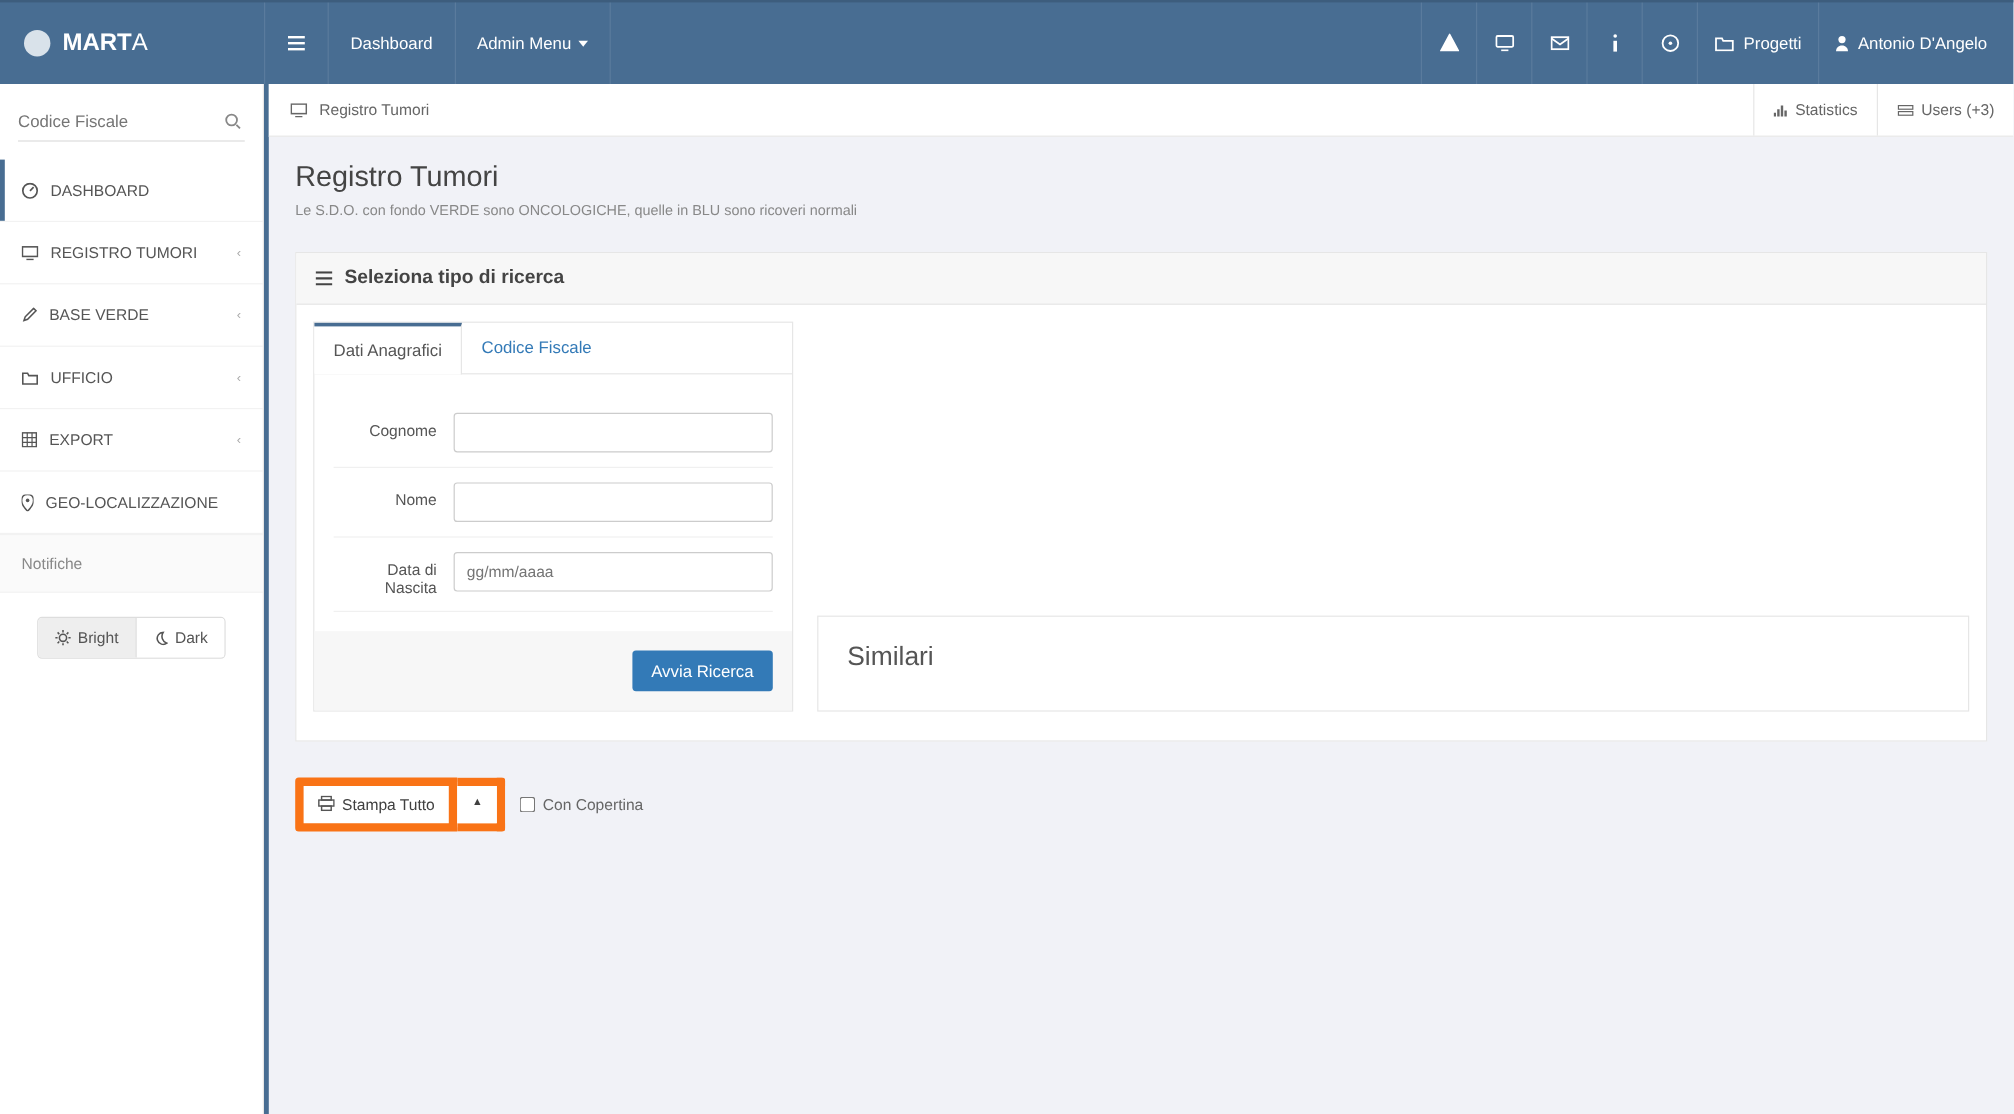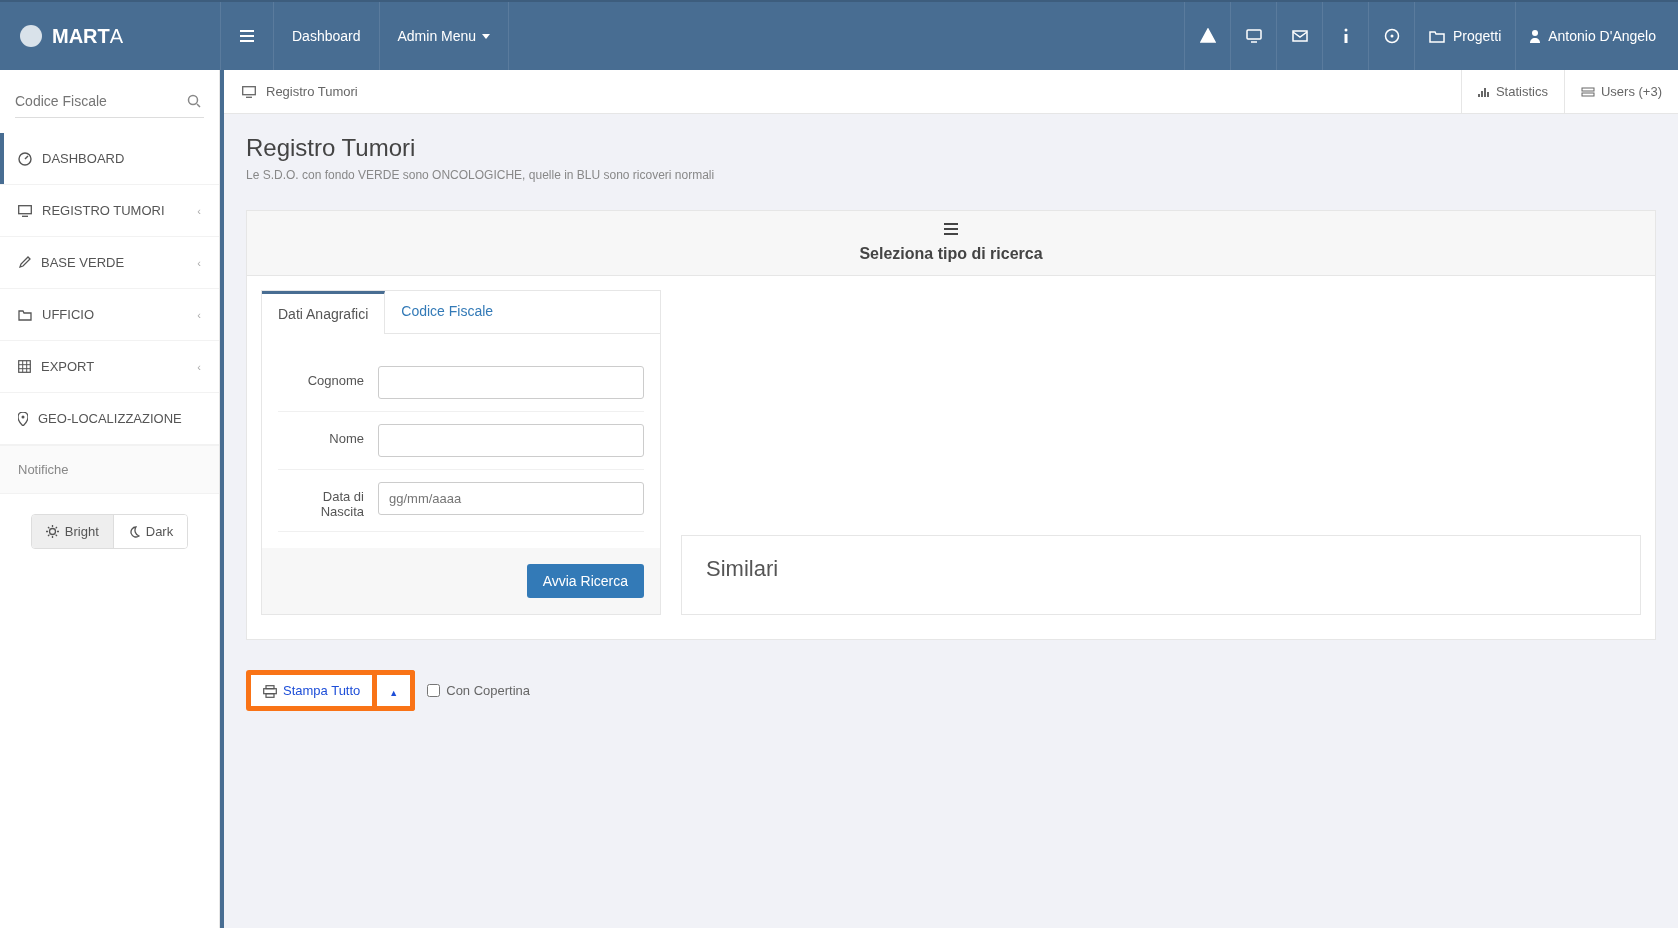--- a/index.html
+++ b/index.html
@@ -42,21 +42,21 @@
 .topbar { background: #fff; border-bottom: 1px solid #e6e6e6; display: flex; justify-content: space-between; height: 44px; }
 .breadcrumb { display: flex; align-items: center; padding: 0 18px; gap: 10px; color: #666; font-size: 13px; }
 .topbar-right { display: flex; margin-left: 36px; }
 .topbar-item { display: flex; align-items: center; padding: 0 16px; border-left: 1px solid #e6e6e6; gap: 6px; color: #666; cursor: pointer; }
 
 .page-header { padding: 20px 22px 10px; }
 .page-header h1 { font-size: 24px; font-weight: 400; color: #444; }
 .page-header p { font-size: 12px; color: #888; margin-top: 6px; }
 
 .panel { background: #fff; margin: 18px 22px; border: 1px solid #e6e6e6; }
-.panel-title-bar { background: #f7f7f7; border-bottom: 1px solid #e6e6e6; padding: 12px 16px; display: flex; align-items: center; gap: 10px; font-size: 16px; font-weight: 600; color: #444; flex-direction: column; }
+.panel-title-bar { background: #f7f7f7; border-bottom: 1px solid #e6e6e6; padding: 12px 16px; display: flex; align-items: center; gap: 10px; font-size: 16px; font-weight: 600; color: #444; }
 .panel-body { padding: 14px 14px 24px; display: flex; gap: 20px; align-items: flex-end; }
 
 .search-box { border: 1px solid #e6e6e6; width: 400px; }
 .tabs { display: flex; border-bottom: 1px solid #e6e6e6; }
 .tab { padding: 12px 16px; font-size: 14px; cursor: pointer; color: #337ab7; }
 .tab.active { border-top: 3px solid #486d92; border-left: 1px solid #e6e6e6; border-right: 1px solid #e6e6e6; margin-bottom: -1px; background: #fff; color: #555; }
 .tab:first-child.active { border-left: none; }
 .tab-content { padding: 20px 16px; }
 .form-row { display: flex; align-items: flex-start; padding: 12px 0; border-bottom: 1px solid #f0f0f0; }
 .form-row:last-of-type { border-bottom: none; }
@@ -64,21 +64,21 @@
 .form-row input { flex: 1; border: 1px solid #ccc; border-radius: 3px; padding: 8px 10px; font-size: 13px; color: #555; }
 .form-footer { background: #f7f7f7; padding: 16px; margin: 16px -16px -20px; text-align: right; }
 .btn-primary { background: #337ab7; color: #fff; border: none; padding: 9px 16px; border-radius: 3px; font-size: 14px; cursor: pointer; }
 
 .similari { border: 1px solid #e6e6e6; padding: 20px 24px; flex: 1; }
 .similari h2 { font-size: 22px; font-weight: 400; color: #555; margin-bottom: 12px; }
 .similari .hint { border-bottom: 1px solid #e0e0e0; padding-bottom: 10px; font-size: 12px; color: #888; }
 
 .print-row { margin: 30px 22px; display: flex; align-items: center; gap: 12px; }
 .btn-group { display: flex; }
-.btn-default { background: #fff; border: 5px solid #f97316; padding: 8px 12px; font-size: 13px; color: #1d4ed8; cursor: pointer; display: flex; align-items: flex-end; gap: 6px; }
+.btn-default { background: #fff; border: 7px solid #f97316; padding: 8px 12px; font-size: 13px; color: #404040; cursor: pointer; display: flex; align-items: flex-start; gap: 6px; }
 .btn-group .btn-default:first-child { border-radius: 3px 0 0 3px; }
 .btn-group .btn-default:last-child { border-radius: 0 3px 3px 0; border-left: none; }
 .checkbox-label { display: flex; align-items: center; gap: 6px; font-size: 13px; color: #666; }
 svg { display: block; }
 </style>
 </head>
 <body>
 
 <div class="navbar">
   <div class="navbar-brand">

